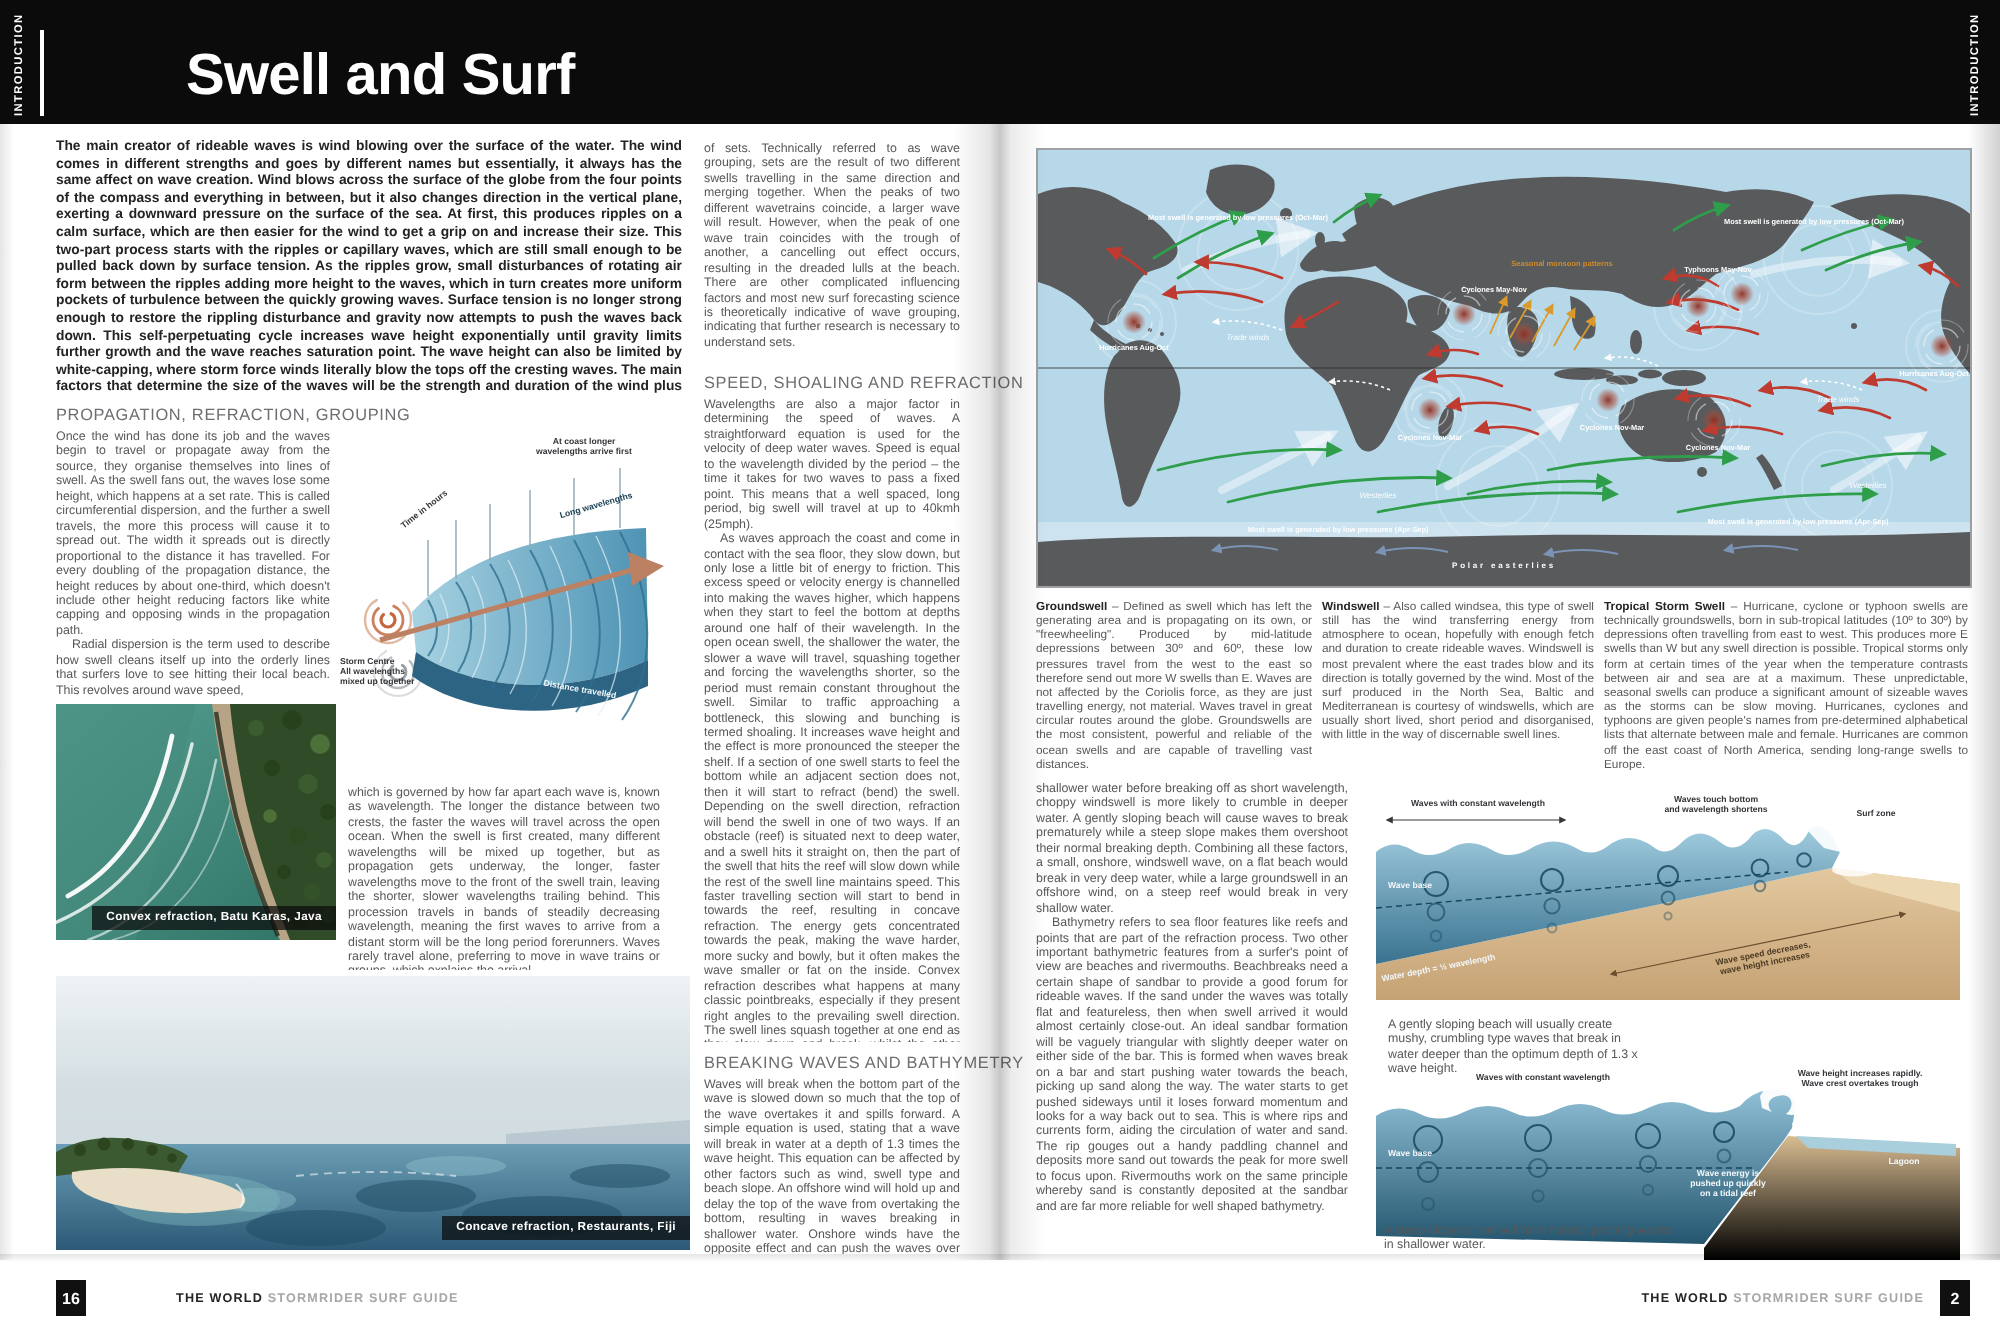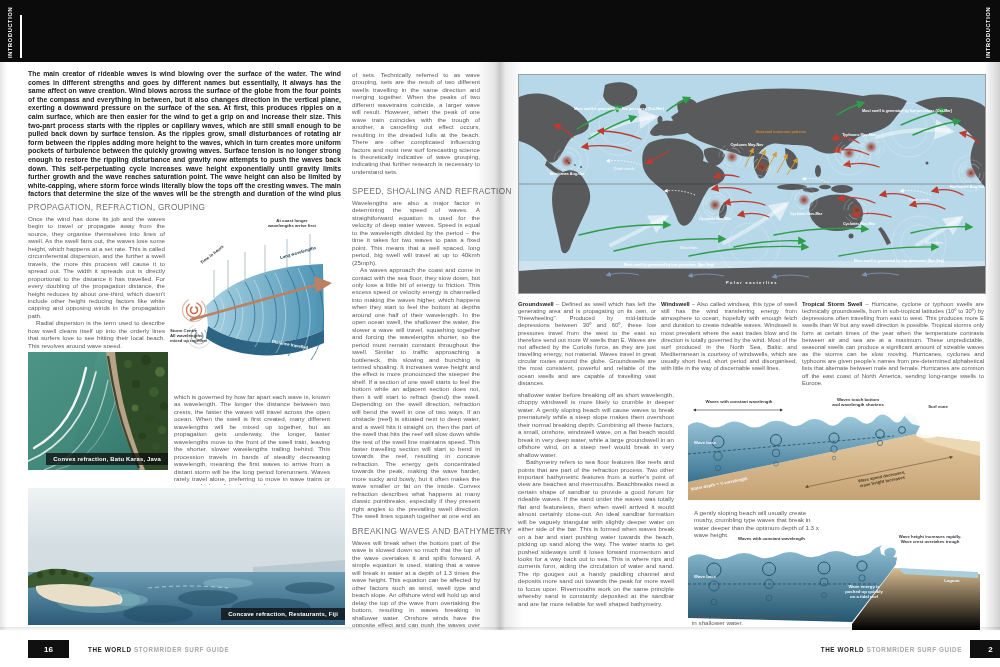--- a/index.html
+++ b/index.html
@@ -30,21 +30,21 @@
               text-align:center;white-space:pre-line}
   .diag-label.wt{color:#f2f7fa}
   .diag-caption{position:absolute;font-size:6.2px;line-height:7.4px;color:#57585a;text-align:left}
   
   .map-frame{position:absolute;left:518px;top:74px;width:466px;height:218px;border:1px solid #9fa1a4;box-sizing:content-box}
   .ml{fill:#fff;font-size:3.7px;font-weight:bold;text-anchor:middle}
   .mli{fill:#fff;font-size:4px;font-style:italic;font-weight:normal;text-anchor:middle;opacity:.95}
   .mlo{fill:#d08b28;font-size:3.8px;font-weight:bold;text-anchor:middle}
   .mlp{fill:#fff;font-size:4px;font-weight:bold;letter-spacing:1.4px;text-anchor:middle}
   
-  .footer-num{position:absolute;width:41px;height:18px;background:#101010;color:#fff;font-size:8px;
+  .footer-num{position:absolute;width:15px;height:18px;background:#101010;color:#fff;font-size:8px;
               font-weight:bold;display:flex;align-items:center;justify-content:center}
   .book-title{position:absolute;font-size:6.3px;letter-spacing:.6px;color:#a6a7a9;font-weight:bold;white-space:nowrap}
   .book-title b{color:#232426}
   
   .gutter{position:absolute;left:477px;top:62px;width:46px;height:568px;
           background:linear-gradient(to right,rgba(0,0,0,0) 0%,rgba(0,0,0,.10) 38%,rgba(0,0,0,.22) 50%,rgba(0,0,0,.08) 62%,rgba(0,0,0,0) 100%)}
   .edge-right{position:absolute;left:984px;top:62px;width:16px;height:568px;
           background:linear-gradient(to right,rgba(0,0,0,0),rgba(0,0,0,.18))}
   .edge-left{position:absolute;left:0;top:62px;width:7px;height:568px;
           background:linear-gradient(to right,rgba(0,0,0,.10),rgba(0,0,0,0))}
@@ -52,20 +52,21 @@
           background:linear-gradient(to bottom,rgba(0,0,0,.10),rgba(0,0,0,0))}
 </style>
 </head>
 <body>
 
 <div class="sheet">
 
   <div class="chapter-bar">
     <div class="vlabel" style="left:7px;top:8px">INTRODUCTION</div>
     <div class="vrule"></div>
+    <h1 class="chapter-title">Swell and Surf</h1>
     <div class="vlabel" style="left:985px;top:8px">INTRODUCTION</div>
   </div>
 
   <div class="abs intro" style="left:28px;top:70px;width:313px;height:129px">The main creator of rideable waves is wind blowing over the surface of the water. The wind comes in different strengths and goes by different names but essentially, it always has the same affect on wave creation. Wind blows across the surface of the globe from the four points of the compass and everything in between, but it also changes direction in the vertical plane, exerting a downward pressure on the surface of the sea. At first, this produces ripples on a calm surface, which are then easier for the wind to get a grip on and increase their size. This two-part process starts with the ripples or capillary waves, which are still small enough to be pulled back down by surface tension. As the ripples grow, small disturbances of rotating air form between the ripples adding more height to the waves, which in turn creates more uniform pockets of turbulence between the quickly growing waves. Surface tension is no longer strong enough to restore the rippling disturbance and gravity now attempts to push the waves back down. This self-perpetuating cycle increases wave height exponentially until gravity limits further growth and the wave reaches saturation point. The wave height can also be limited by white-capping, where storm force winds literally blow the tops off the cresting waves. The main factors that determine the size of the waves will be the strength and duration of the wind plus the fetch, meaning the distance over which the wind blows.</div>
 
   <h3 class="abs shead" style="left:28px;top:203px">PROPAGATION, REFRACTION, GROUPING</h3>
   <div class="abs body-text" style="left:28px;top:215px;width:137px;height:133px">
     <p>Once the wind has done its job and the waves begin to travel or propagate away from the source, they organise themselves into lines of swell. As the swell fans out, the waves lose some height, which happens at a set rate. This is called circumferential dispersion, and the further a swell travels, the more this process will cause it to spread out. The width it spreads out is directly proportional to the distance it has travelled. For every doubling of the propagation distance, the height reduces by about one-third, which doesn't include other height reducing factors like white capping and opposing winds in the propagation path.</p>
     <p>Radial dispersion is the term used to describe how swell cleans itself up into the orderly lines that surfers love to see hitting their local beach. This revolves around wave speed,</p>
   </div>

